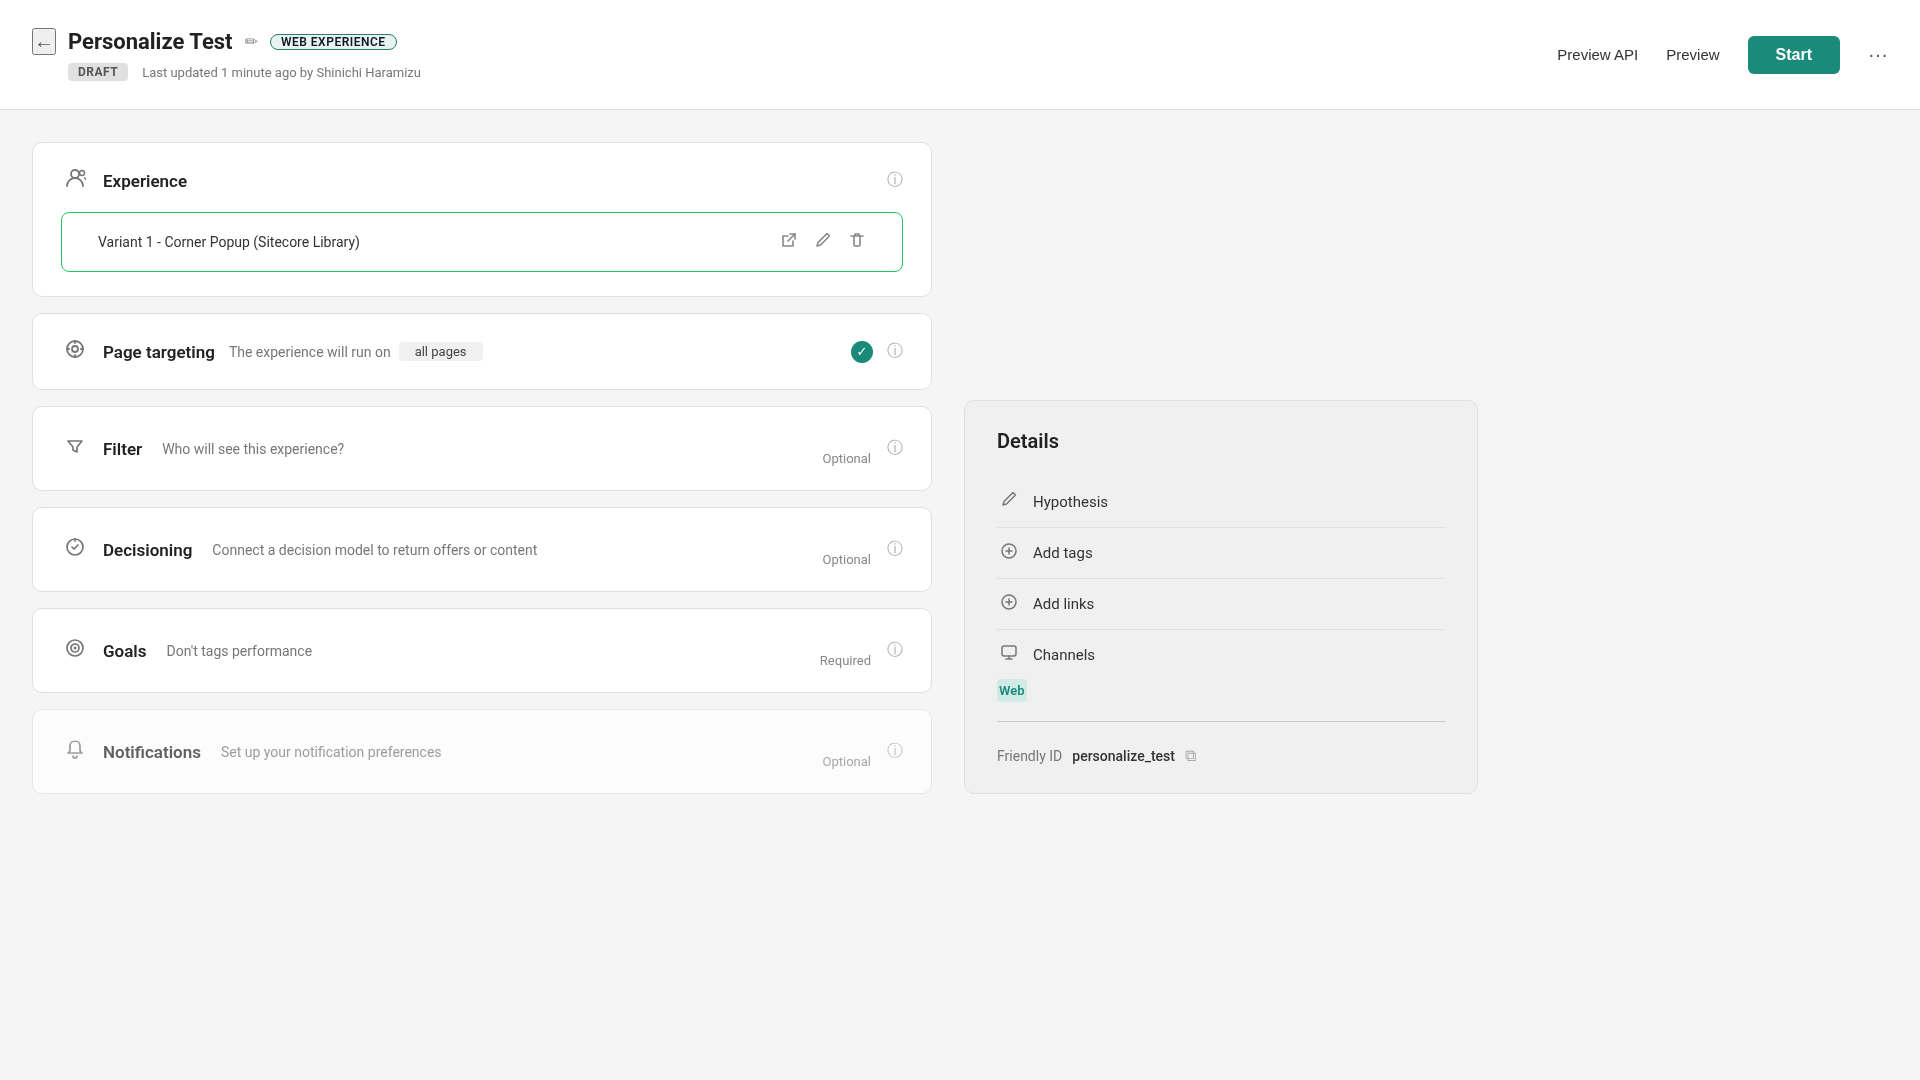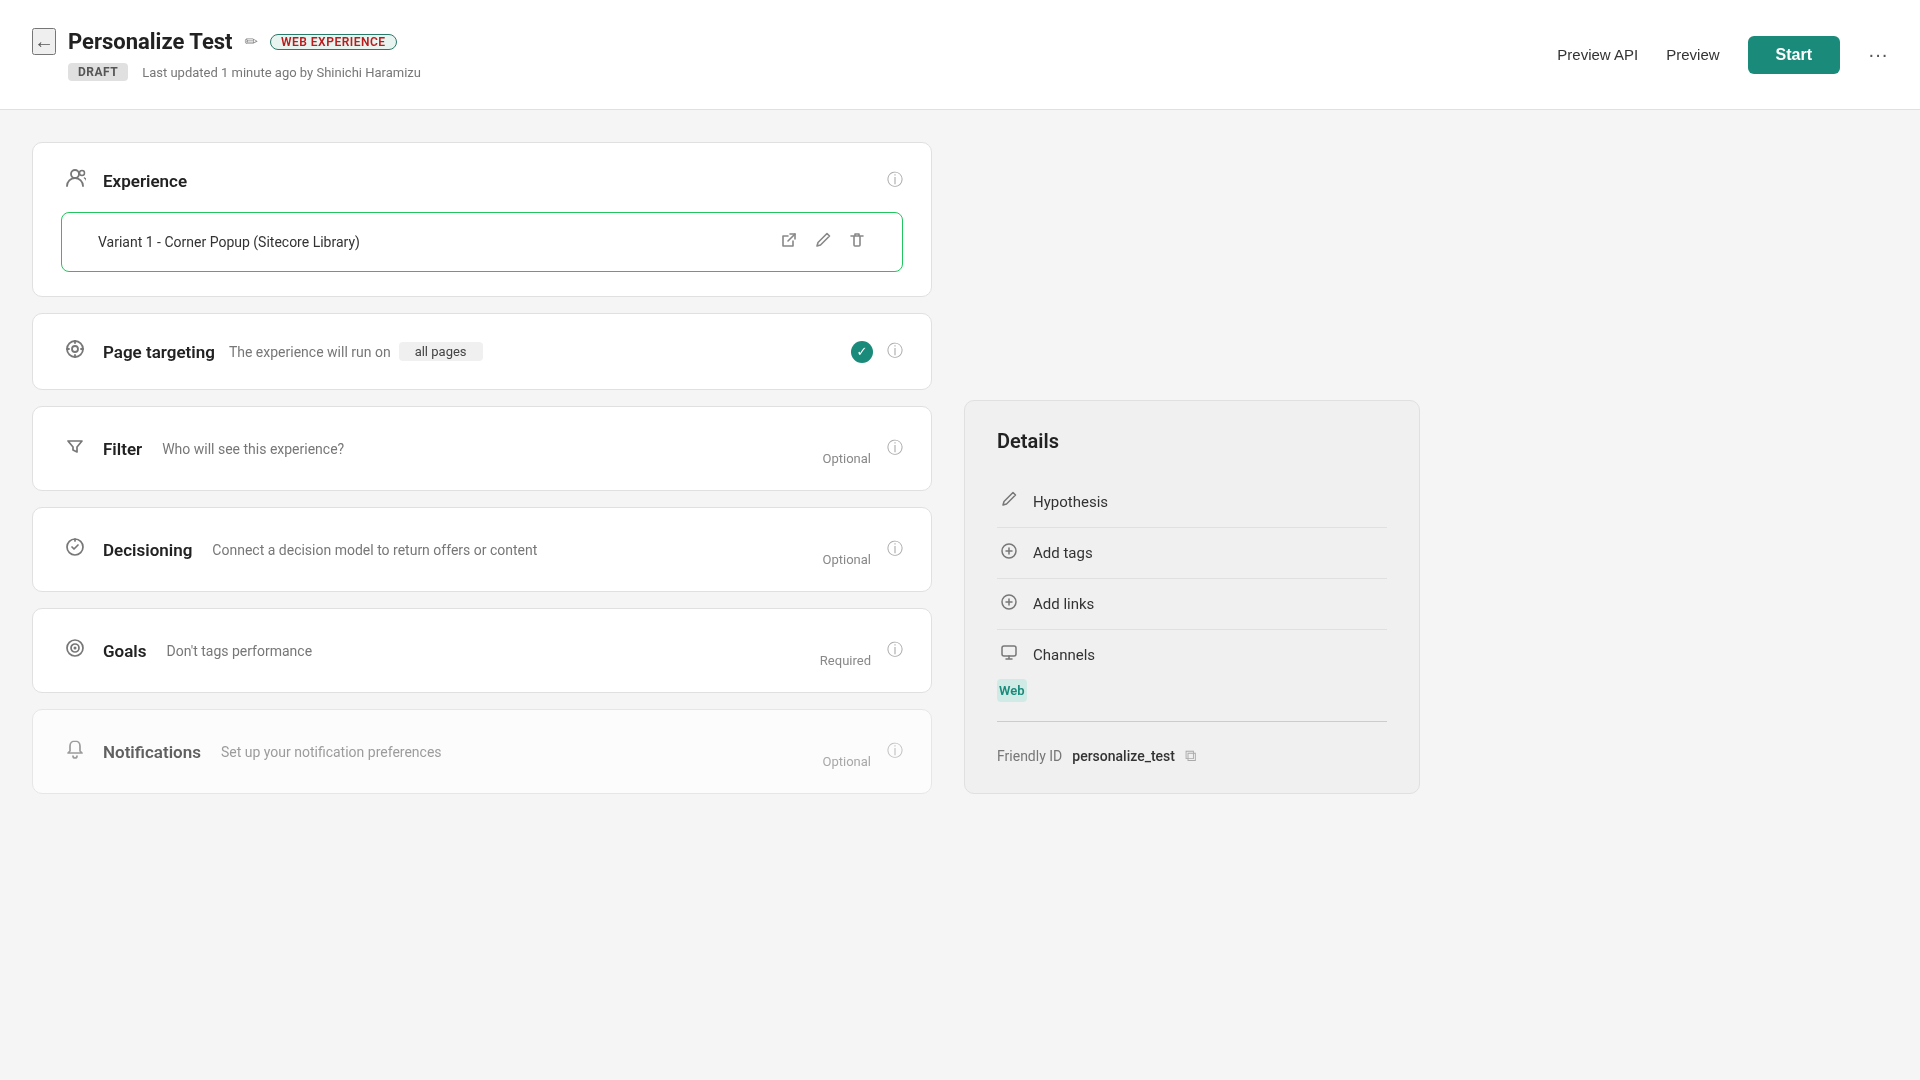--- a/index.html
+++ b/index.html
@@ -44,21 +44,21 @@
       font-weight: 700;
       color: #222;
     }
     .edit-icon {
       color: #888;
       font-size: 16px;
       cursor: pointer;
     }
     .badge-web {
       background: #e8f4f0;
-      color: #b91c1c;
+      color: #0f172a;
       border: 1.5px solid #2a7a6a;
       border-radius: 8px;
       padding: 0 10px;
       font-size: 12px;
       font-weight: 600;
       letter-spacing: 0.5px;
     }
     .topbar-sub {
       display: flex;
       align-items: center;
@@ -232,21 +232,21 @@
       background: #1a8a7a;
       display: flex;
       align-items: center;
       justify-content: center;
       color: #fff;
       font-size: 13px;
     }
 
     
     .right-panel {
-      width: 456px;
+      width: 514px;
       margin-left: 32px;
       background: #f0f0f0;
       border-radius: 10px;
       padding: 28px 32px;
       border: 1px solid #e0e0e0;
     }
     .details-title {
       font-size: 20px;
       font-weight: 600;
       color: #222;

